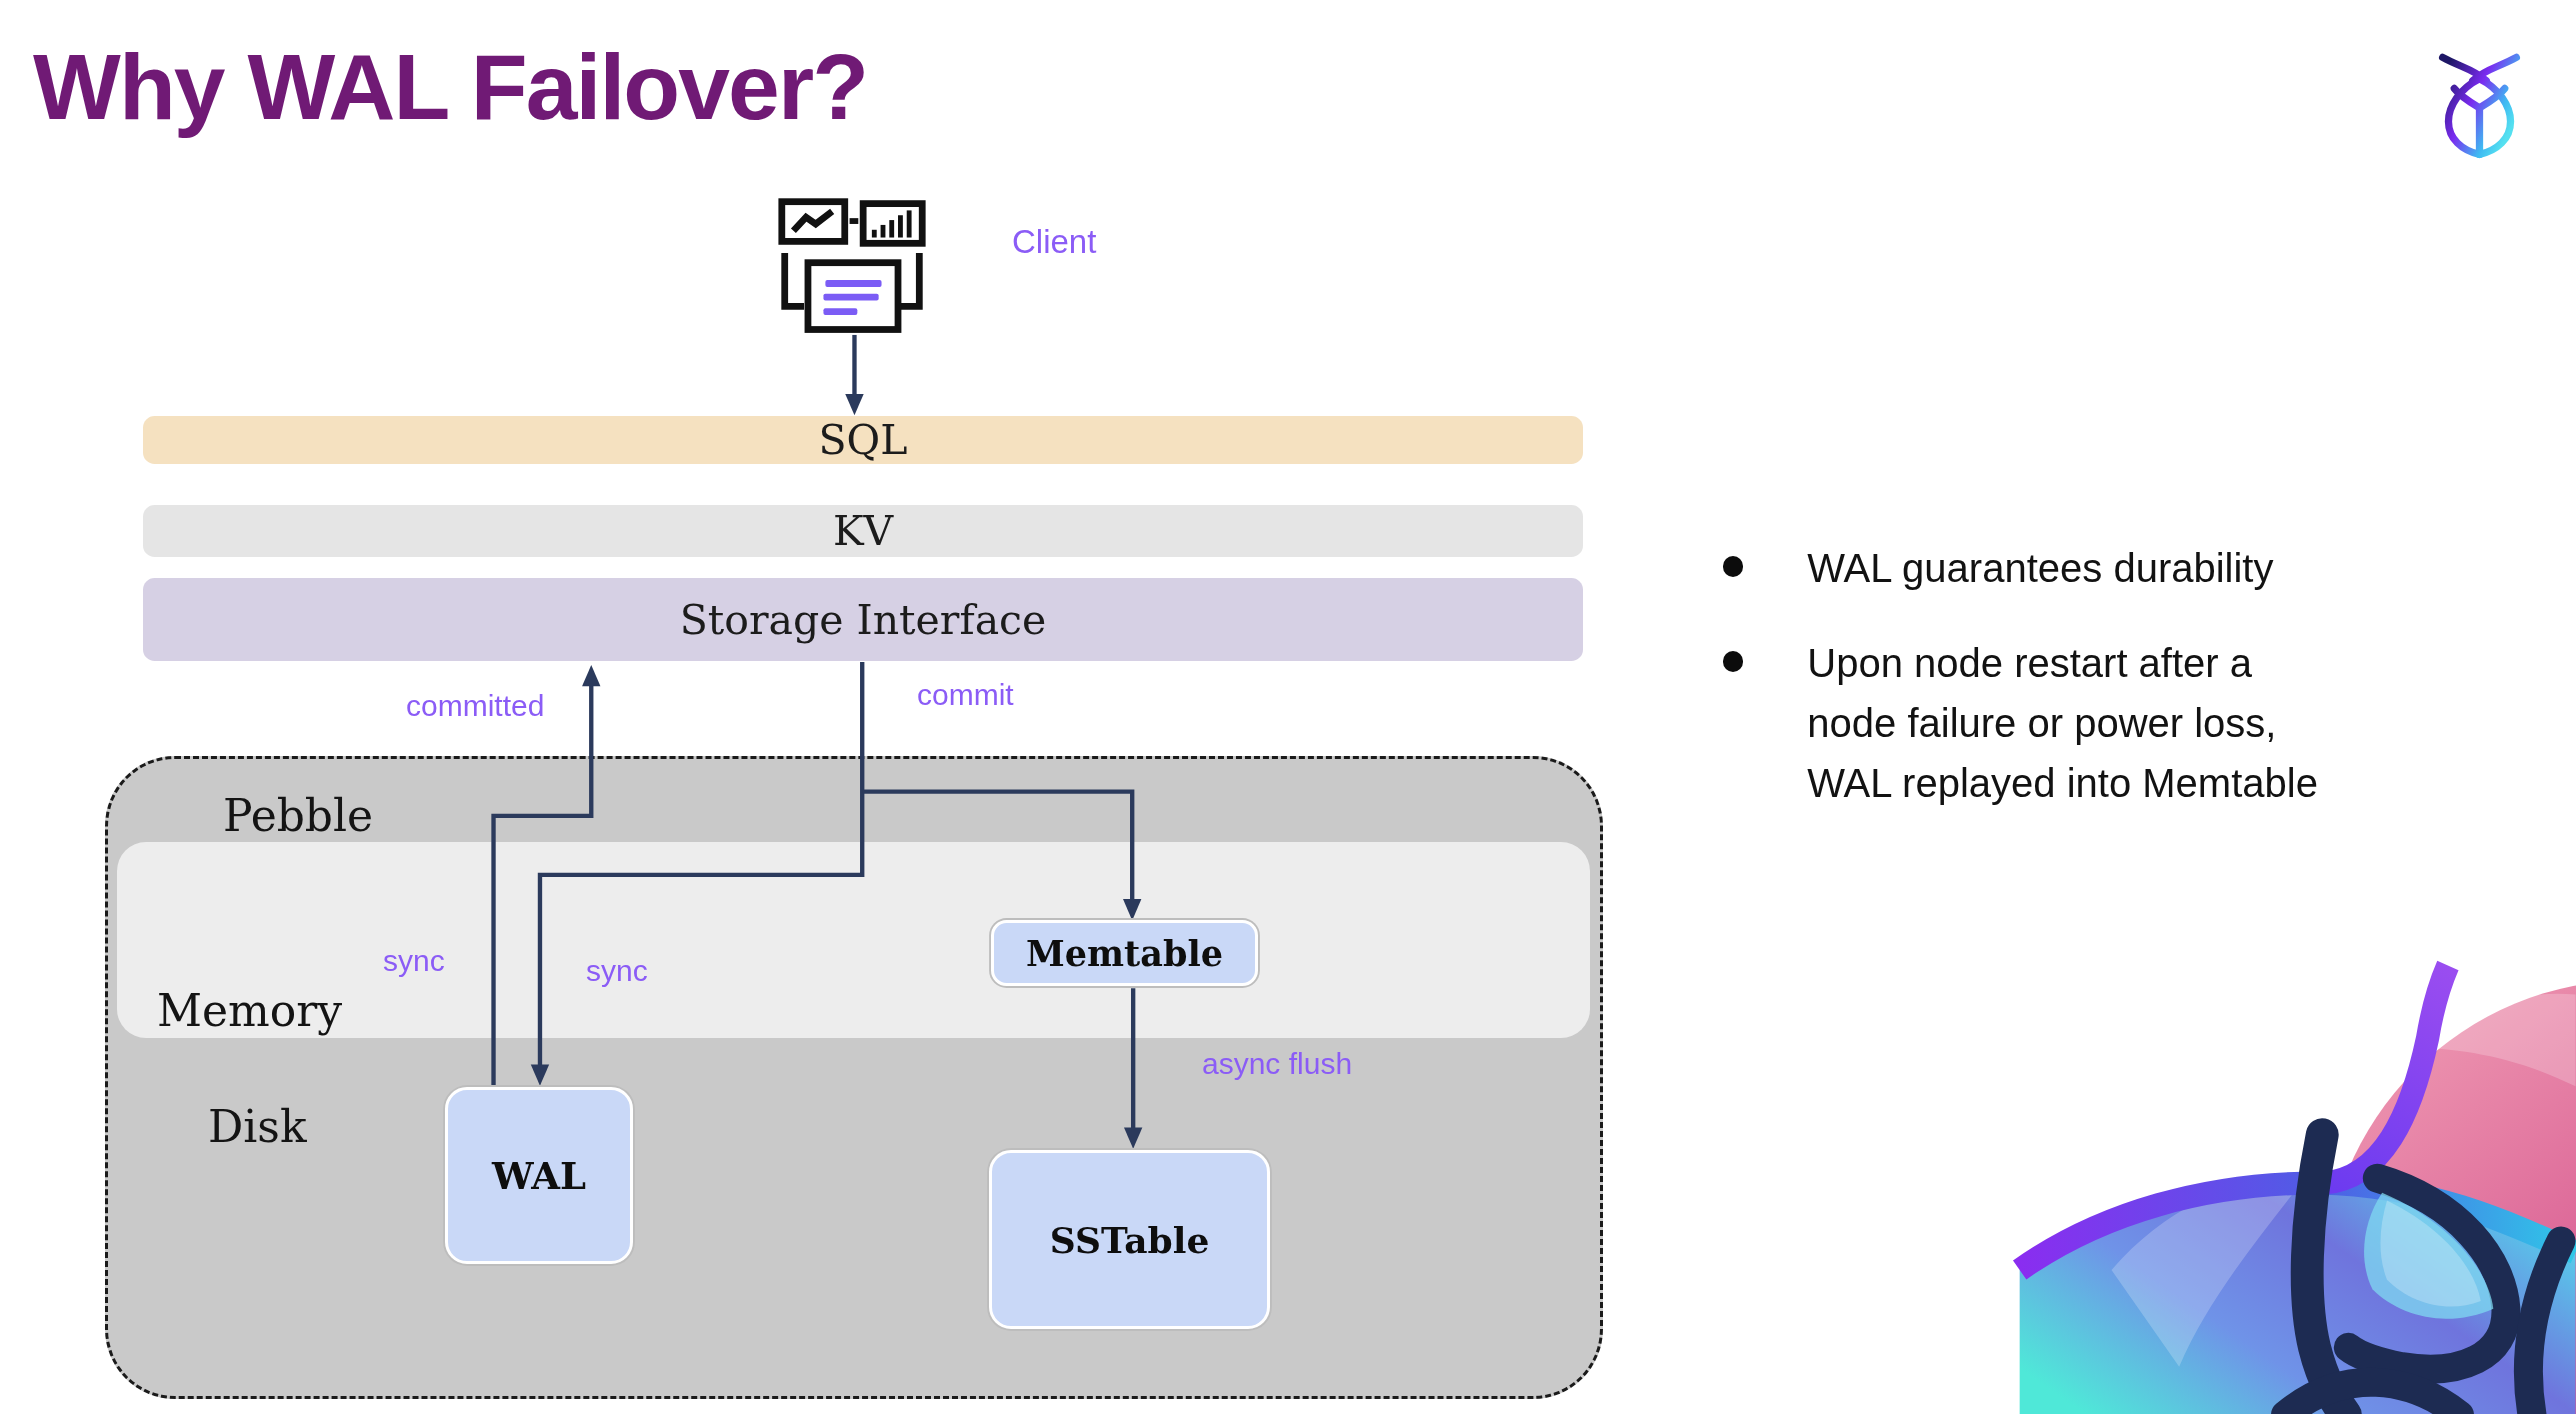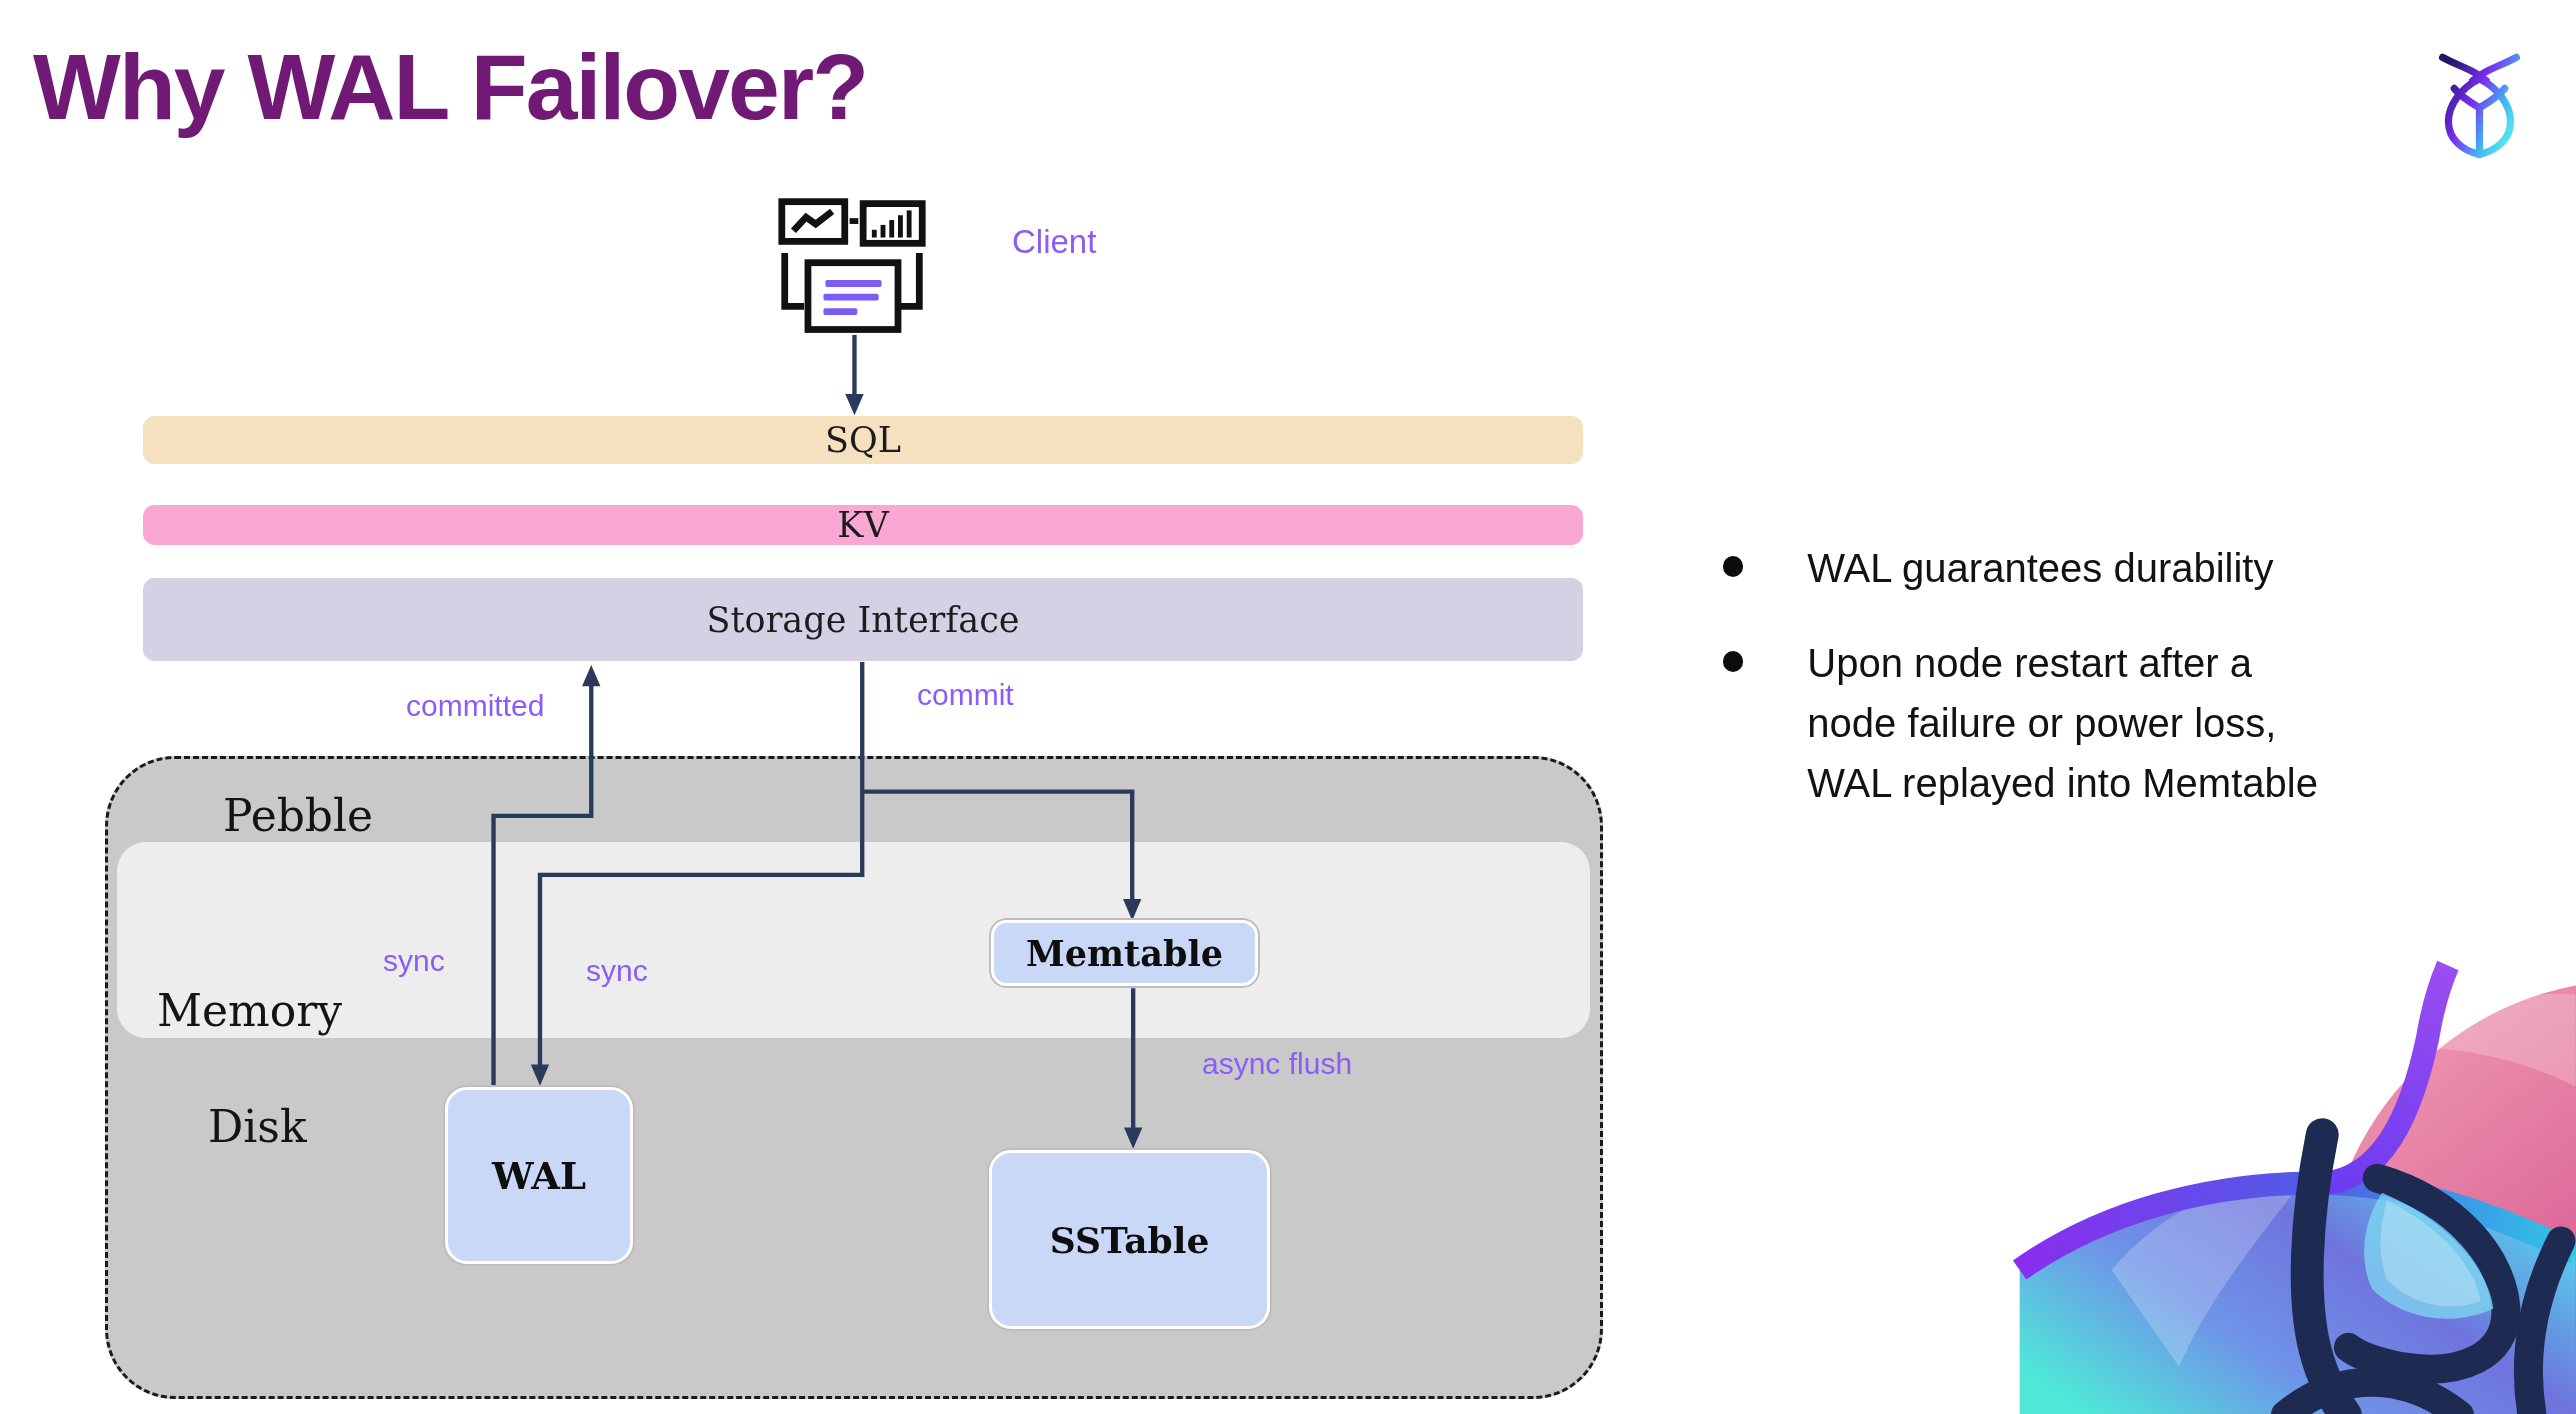--- a/index.html
+++ b/index.html
@@ -8,23 +8,23 @@
   .abs{position:absolute;}
 
   
   #title{left:33px;top:29px;font-size:93px;font-weight:800;letter-spacing:-1.9px;
          line-height:1.25;color:#701a75;font-family:"Liberation Sans",sans-serif;}
 
   
   .layer-bar{left:143px;width:1440px;border-radius:11.6px;display:flex;
              align-items:center;justify-content:center;
              font-family:"DejaVu Serif","Liberation Serif",serif;
-             font-size:35px;color:#1c1c1c;}
+             font-size:41px;color:#1c1c1c;}
   #bar-sql{top:416px;height:48px;background:#f5e1c0;}
-  #bar-kv{top:505px;height:40px;background:#f9a8d4;}
+  #bar-kv{top:505px;height:52px;background:#e5e5e5;}
   #bar-storage{top:578px;height:83px;background:#d6d0e4;}
 
   
   #pebble{left:105px;top:756px;width:1492px;height:637px;background:#c9c9c9;
           border:3.9px dashed #1a1a1a;border-radius:70px;}
   #memory-band{left:117px;top:842px;width:1473px;height:196px;background:#ededed;
                border-radius:29px;}
 
   .serif-label{font-family:"DejaVu Serif","Liberation Serif",serif;
                font-size:44px;color:#141414;}

